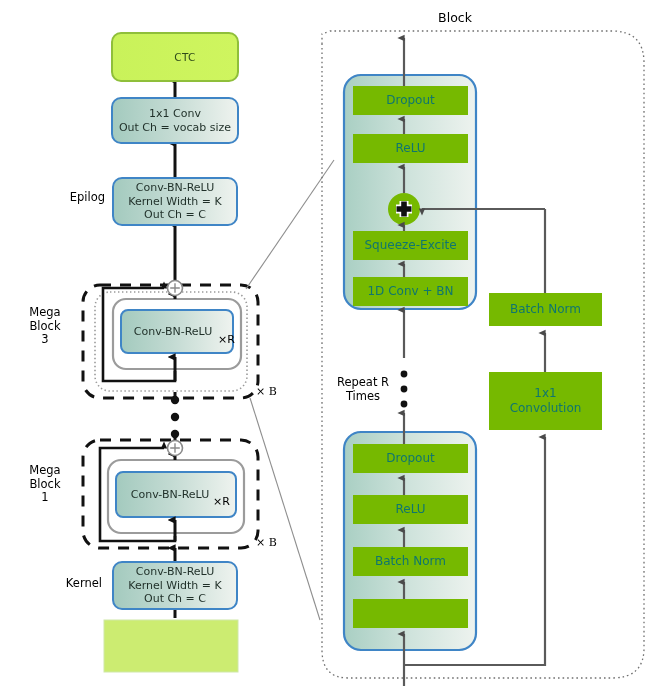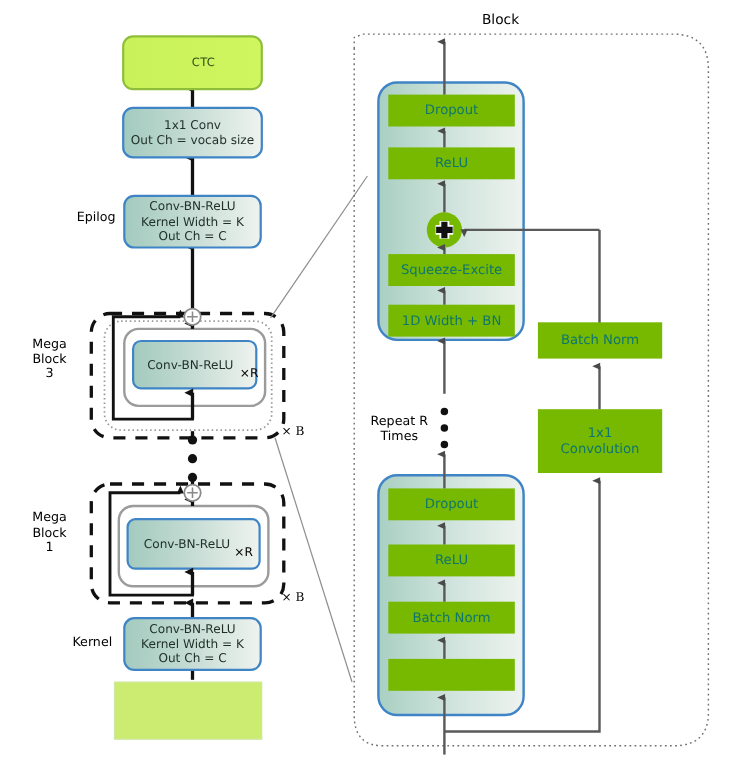--- a/index.html
+++ b/index.html
@@ -199,21 +199,21 @@
 
   <div class="lbl" style="left:218px;top:334px;width:26px;font-size:11px;text-align:left;">×R</div>
   <div class="lbl" style="left:213px;top:496px;width:26px;font-size:11px;text-align:left;">×R</div>
 
   <div class="lbl" style="left:256px;top:386px;width:30px;font-size:11px;text-align:left;font-family:'DejaVu Serif',serif;">× B</div>
   <div class="lbl" style="left:256px;top:537px;width:30px;font-size:11px;text-align:left;font-family:'DejaVu Serif',serif;">× B</div>
 
   <div class="boxtext greentxt" style="left:353px;top:86px;width:115px;height:29px;">Dropout</div>
   <div class="boxtext greentxt" style="left:353px;top:134px;width:115px;height:29px;">ReLU</div>
   <div class="boxtext greentxt" style="left:353px;top:231px;width:115px;height:29px;">Squeeze-Excite</div>
-  <div class="boxtext greentxt" style="left:353px;top:277px;width:115px;height:29px;">1D Width + BN</div>
+  <div class="boxtext greentxt" style="left:353px;top:277px;width:115px;height:29px;">1D Conv + BN</div>
 
   <div class="lbl" style="left:330px;top:375px;width:66px;text-align:center;line-height:1.22;">Repeat R
 Times</div>
 
   <div class="boxtext greentxt" style="left:353px;top:444px;width:115px;height:29px;">Dropout</div>
   <div class="boxtext greentxt" style="left:353px;top:495px;width:115px;height:29px;">ReLU</div>
   <div class="boxtext greentxt" style="left:353px;top:547px;width:115px;height:29px;">Batch Norm</div>
 
   <div class="boxtext greentxt" style="left:489px;top:293px;width:113px;height:33px;">Batch Norm</div>
   <div class="boxtext greentxt" style="left:489px;top:372px;width:113px;height:58px;white-space:pre-line;">1x1

